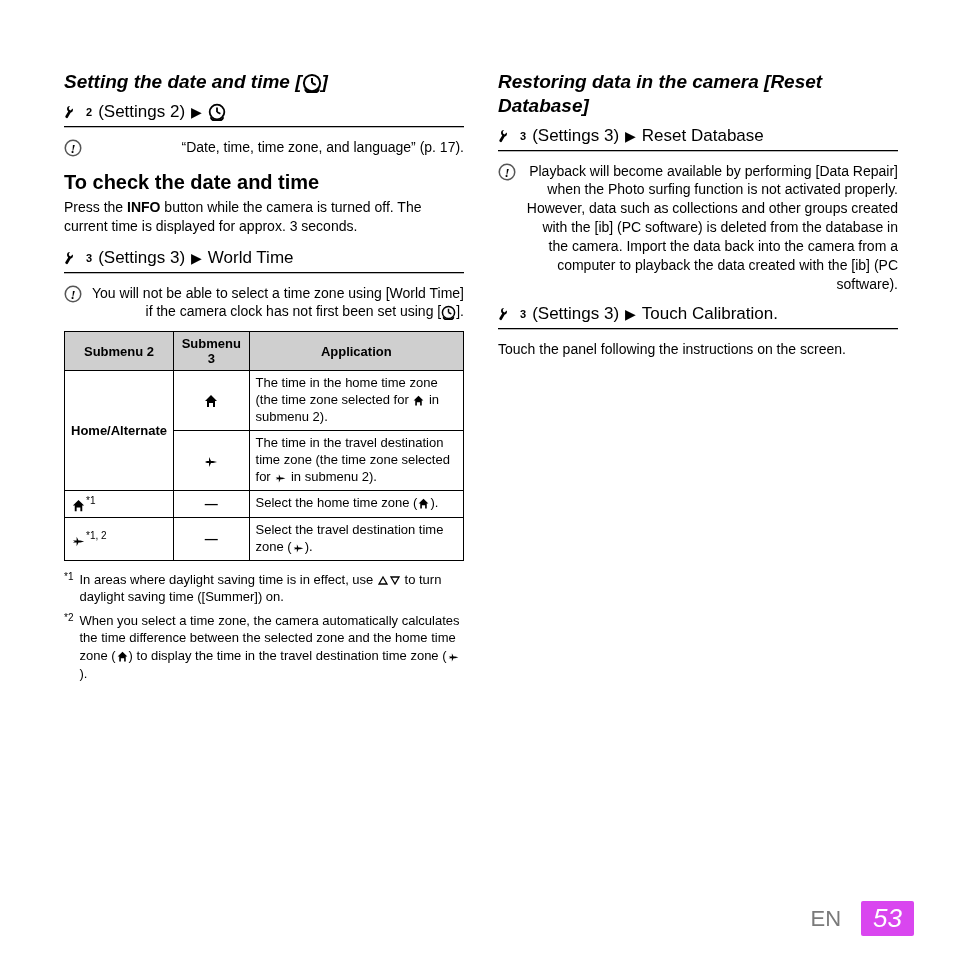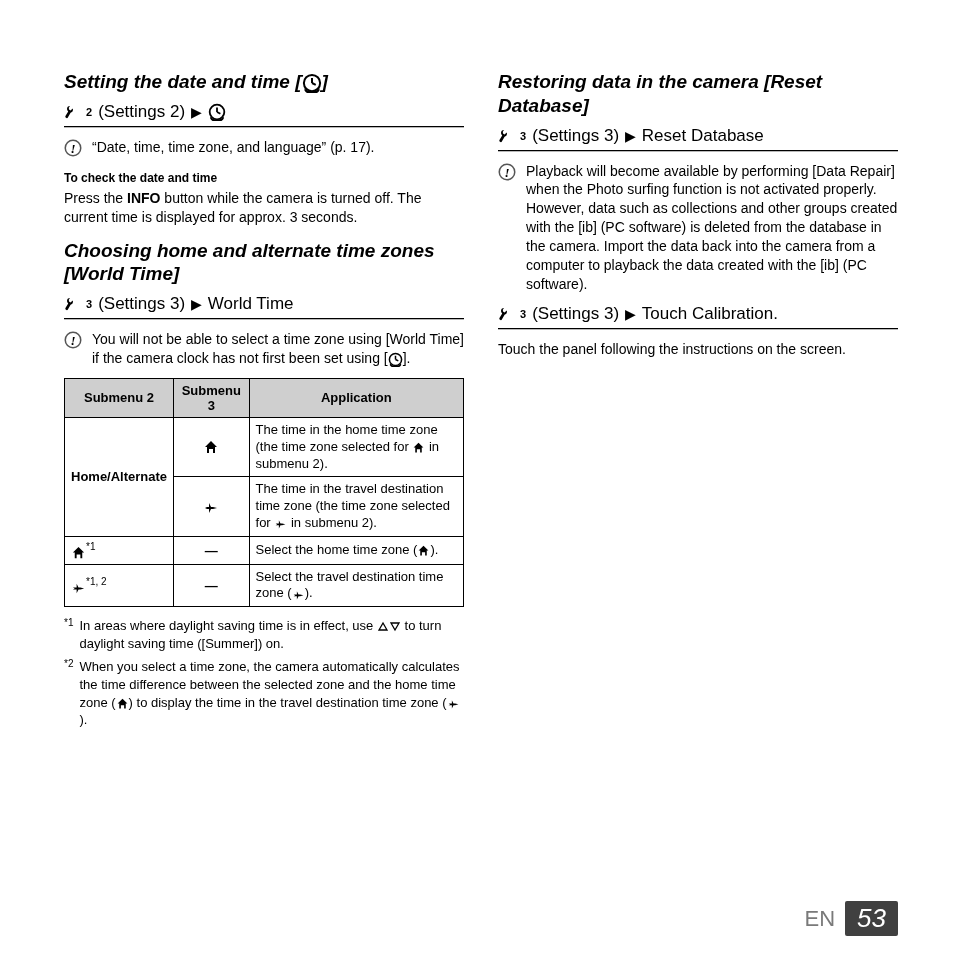--- a/index.html
+++ b/index.html
@@ -55,23 +55,24 @@
     font-size: 14px;
     line-height: 1.35;
     margin: 10px 0;
   }
   .note .bang {
     flex: 0 0 auto;
     margin-top: 1px;
   }
   .note .txt {
     flex: 1 1 auto;
+    text-align: right;
   }
   h3.sub {
-    font-size: 12px;
+    font-size: 20px;
     font-weight: bold;
     margin: 14px 0 4px 0;
   }
   p.body {
     font-size: 14px;
     line-height: 1.35;
     margin: 0 0 12px 0;
   }
   .strong { font-weight: bold; margin-top: 26px; }
   table.tbl {
@@ -107,32 +108,32 @@
     margin-bottom: 6px;
   }
   .footlist .fnlabel {
     flex: 0 0 auto;
     font-size: 10px;
     position: relative;
     top: -1px;
   }
   .footer-page {
     position: absolute;
-    right: 56px;
+    right: 40px;
     bottom: 18px;
     display: flex;
     align-items: center;
-    gap: 10px;
+    gap: 20px;
   }
   .footer-page .en {
     font-size: 22px;
     color: #7a7a7a;
   }
   .footer-page .pagenum-box {
-    background: #404040;
+    background: #d946ef;
     padding: 2px 12px;
     border-radius: 2px;
   }
   .footer-page .pagenum {
     font-size: 26px;
     font-style: italic;
     color: #fff;
   }
   .ico { display: inline-block; vertical-align: middle; }
   .sup { font-size: 10px; vertical-align: super; }
@@ -199,21 +200,20 @@
             <use href="#i-bang"></use>
           </svg>
         <div class="txt">“Date, time, time zone, and language” (p. 17).</div>
       </div>
 
       <h3 class="sub">To check the date and time</h3>
       <p class="body">
         <span>Press the </span><span class="strong">INFO</span><span> button while the camera is turned off. The current time is displayed for approx. 3 seconds.</span>
       </p>
 
-      <h2 class="sec">Choosing home and alternate time zones [World Time]</h2>
       <div class="path">
         <svg class="ico" width="16" height="16" viewBox="0 0 16 16">
             <use href="#i-wrench"></use>
           </svg>
           <span style="font-size:11px;font-weight:bold">3</span>
         <span>(Settings 3)</span>
         <span class="arrow">▶</span>
         <span>World Time</span>
       </div>
       <div class="divider"></div>

